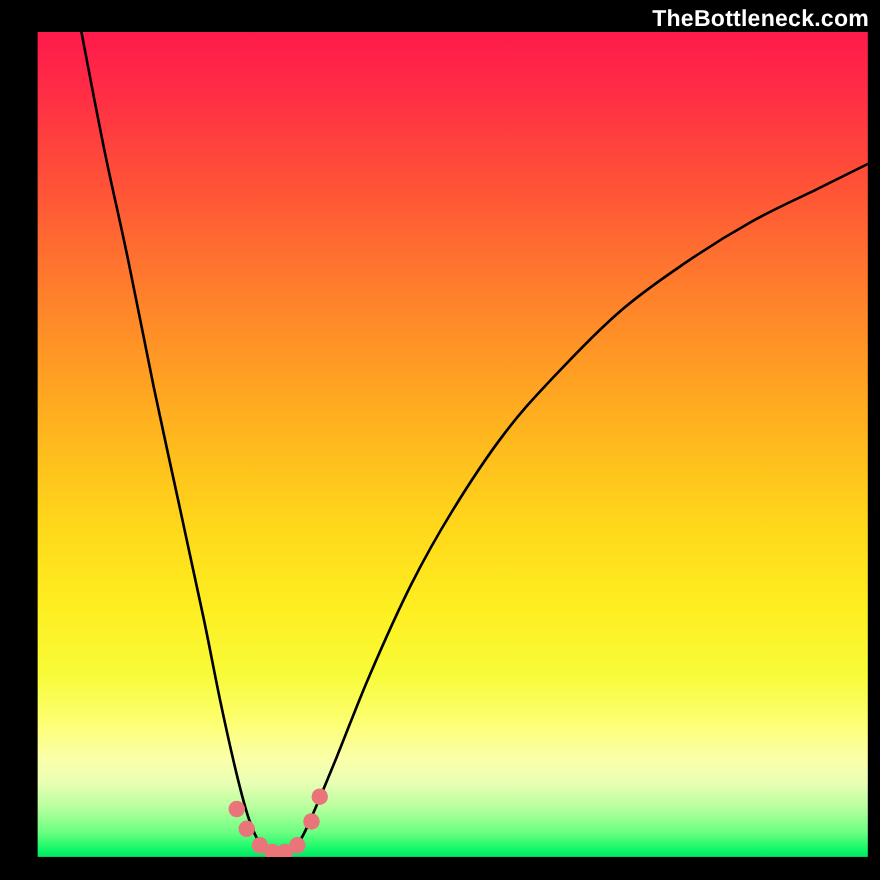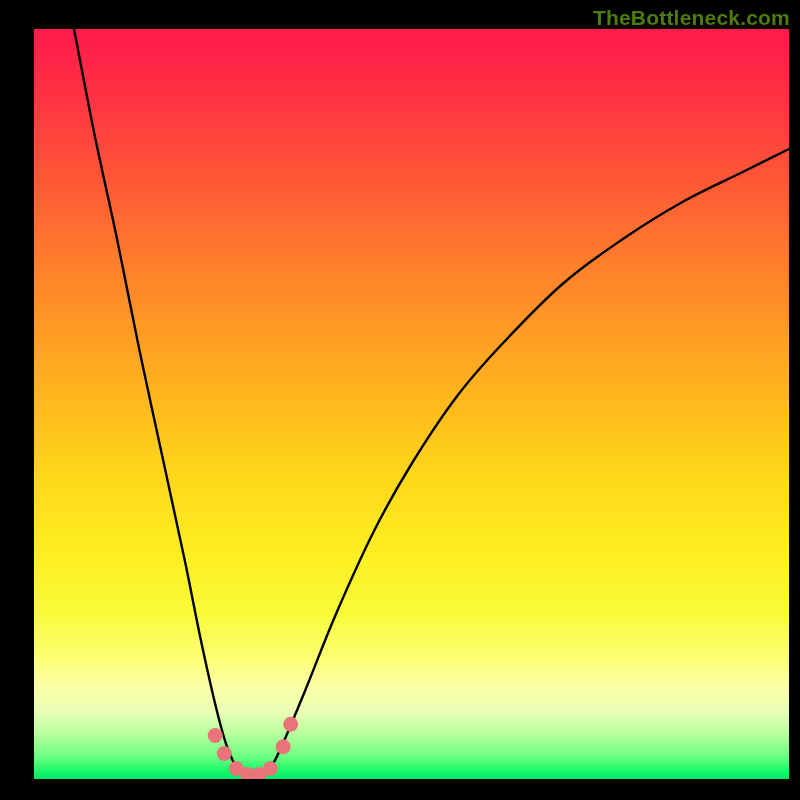--- a/index.html
+++ b/index.html
@@ -49,21 +49,21 @@
       #15f86a 99%,
       #00e763 100%
     );
   }
   .watermark {
     position: absolute;
     top: 6px;
     right: 10px;
     font-size: 21px;
     font-weight: 600;
-    color: #4d7c0f;
+    color: #ffffff;
     letter-spacing: 0.2px;
     user-select: none;
   }
   svg.curve {
     position: absolute;
     inset: 0;
   }
 </style>
 </head>
 <body>

